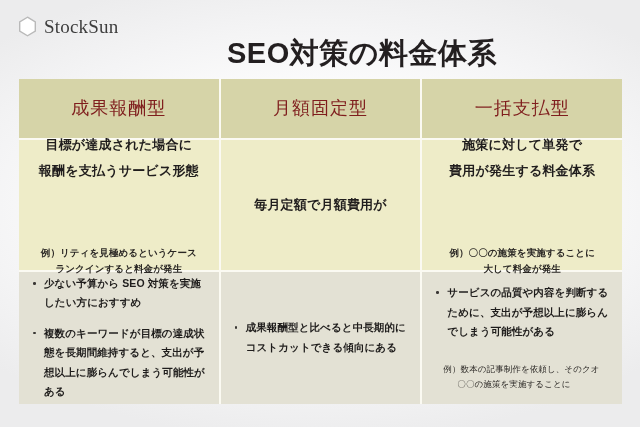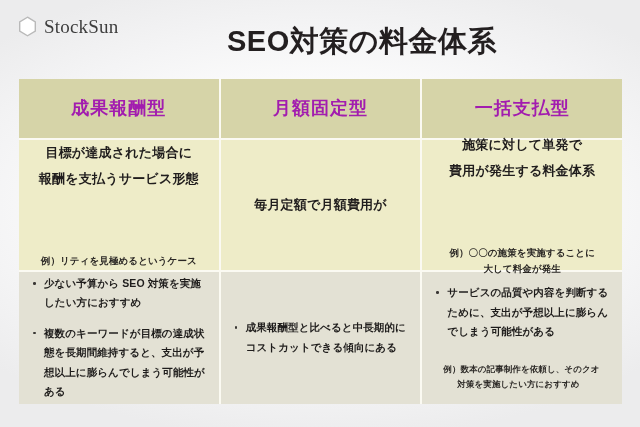--- a/index.html
+++ b/index.html
@@ -44,21 +44,21 @@
     color: #3d3d3d;
     line-height: 1;
     white-space: nowrap;
   }
 
   
   #title {
     position: absolute;
     left: 0;
     right: 0;
-    top: 26px;
+    top: 38px;
     text-align: center;
     font-size: 29px;
     font-weight: bold;
     color: #231f20;
     letter-spacing: 0.5px;
     line-height: 1.1;
   }
   #title-inner {
     display: inline-block;
     transform: translateX(42px);
@@ -107,22 +107,22 @@
   .cell + .cell {
     border-left: 2px solid #fbfaf2;
   }
 
   .header-row .cell {
     align-items: center;
     justify-content: center;
   }
   .col-title {
     font-size: 18px;
-    font-weight: bold;
-    color: #a21caf;
+    font-weight: normal;
+    color: #7f1d1d;
     letter-spacing: 1px;
     text-align: center;
   }
 
   .desc-row .cell {
     align-items: center;
     text-align: center;
     gap: 48px;
   }
   .desc-main {
@@ -169,21 +169,21 @@
     top: 8px;
     width: 2.5px;
     height: 2.5px;
     background: #3a3734;
     border-radius: 50%;
   }
   .notes-example {
     margin-top: 20px;
     padding-left: 9px;
     font-size: 8.5px;
-    font-weight: bold;
+    font-weight: normal;
     color: #2c2926;
     line-height: 1.8;
     text-align: left;
     letter-spacing: 0.1px;
   }
   .notes-example .l2 { display: block; padding-left: 14px; }
 </style>
 </head>
 <body>
 
@@ -217,20 +217,21 @@
     </div>
 
     <div class="row desc-row">
       <div class="cell">
         <div class="desc-main">
             <div>目標が達成された場合に</div>
             <div>報酬を支払うサービス形態</div>
           </div>
         <div class="desc-example">
             <div>例）リティを見極めるというケース</div>
+            <div>ランクインすると料金が発生</div>
           </div>
       </div>
       <div class="cell">
         <div class="desc-main">
             <div>毎月定額で月額費用が</div>
           </div>
 
       </div>
       <div class="cell">
         <div class="desc-main">
@@ -257,19 +258,19 @@
             <li>成果報酬型と比べると中長期的にコストカットできる傾向にある</li>
           </ul>
 
       </div>
       <div class="cell">
         <ul class="bullets">
             <li>サービスの品質や内容を判断するために、支出が予想以上に膨らんでしまう可能性がある</li>
           </ul>
         <div class="notes-example">
             <div>例）数本の記事制作を依頼し、そのクオ</div>
-            <div class="l2">対策を実施したい方におすすめ</div>
+            <div class="l2">〇〇の施策を実施することに</div>
           </div>
       </div>
     </div>
 
   </div>
 </div>
 
 </body></html>

